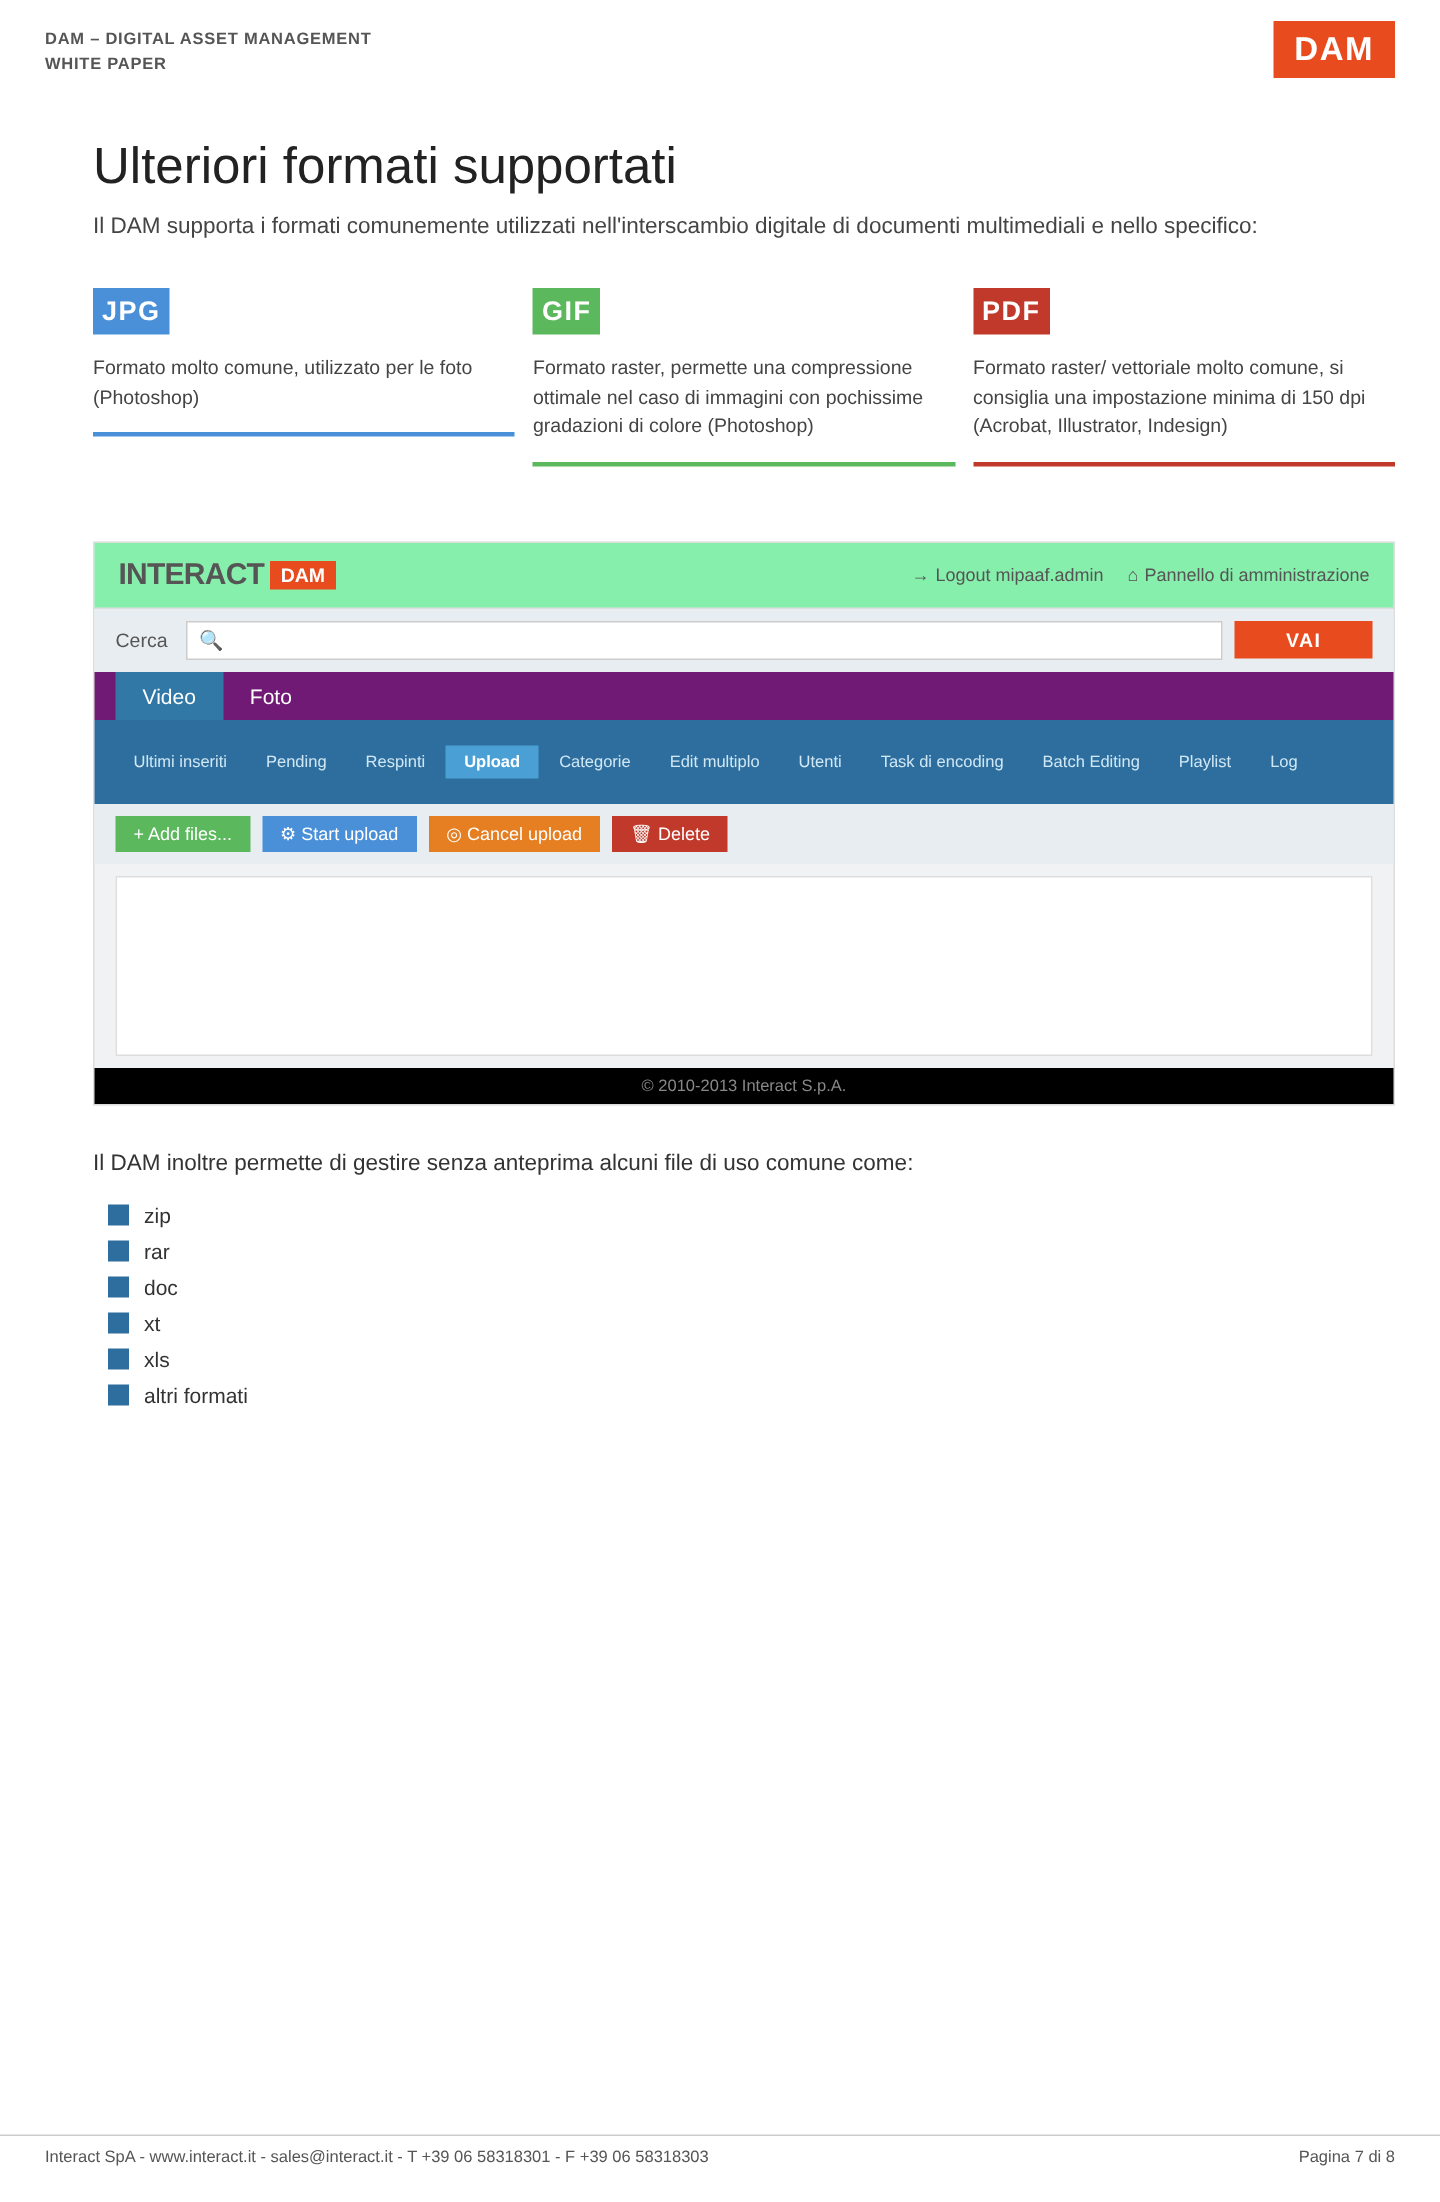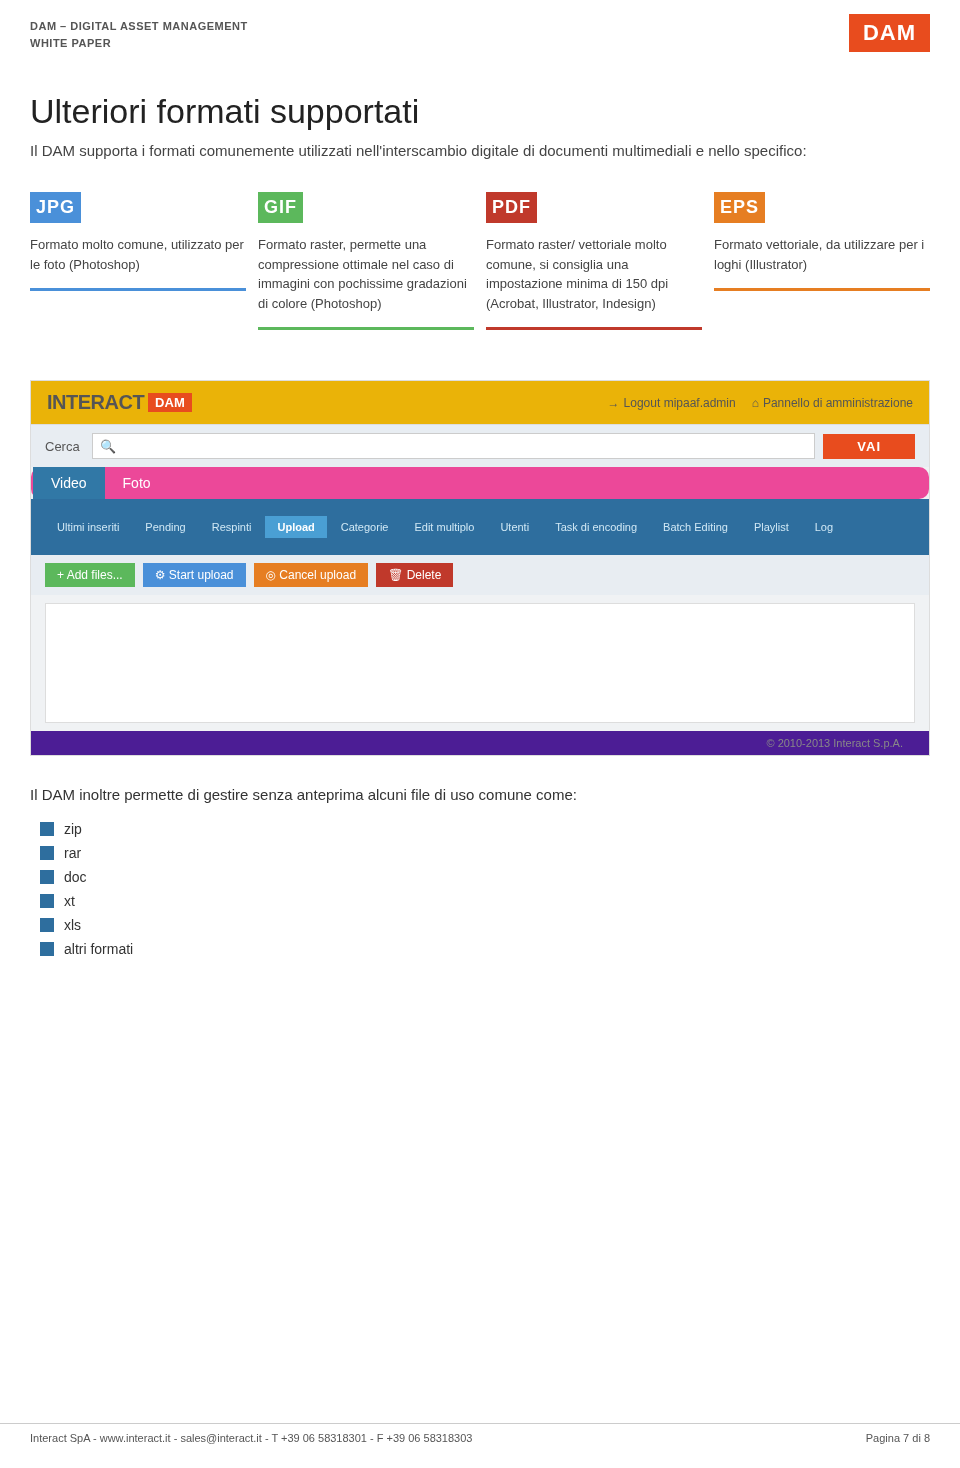--- a/index.html
+++ b/index.html
@@ -31,20 +31,21 @@
       color: #fff;
       font-weight: bold;
       font-size: 22px;
       padding: 6px 14px;
       letter-spacing: 1px;
     }
 
     
     .main-content {
       padding: 0 30px;
+      margin-left: 32px;
     }
 
     
     .page-title-section {
       margin-top: 30px;
       margin-bottom: 20px;
     }
     .page-title {
       font-size: 34px;
       font-weight: 300;
@@ -104,21 +105,21 @@
     .dam-screenshot {
       background: #f0f2f4;
       border: 1px solid #ddd;
       margin: 10px 0 30px 0;
       padding: 0;
       width: 100%;
     }
 
     
     .dam-app-header {
-      background: #eab308;
+      background: #86efac;
       padding: 10px 16px;
       display: flex;
       align-items: center;
       justify-content: space-between;
       border-bottom: 1px solid #ddd;
     }
     .dam-app-logo {
       display: flex;
       align-items: center;
       gap: 2px;
@@ -191,25 +192,24 @@
       font-weight: bold;
       font-size: 13px;
       padding: 5px 34px;
       border: none;
       cursor: pointer;
       letter-spacing: 1px;
     }
 
     
     .dam-tabs {
-      background: #ec4899;
-      padding: 0 2px;
+      background: #701a75;
+      padding: 0 14px;
       display: flex;
       align-items: flex-end;
-      border-radius: 10px;
     }
     .dam-tab {
       padding: 8px 18px;
       font-size: 14px;
       color: #fff;
       cursor: pointer;
       font-weight: normal;
     }
     .dam-tab.active {
       background: #3178a6;
@@ -262,23 +262,23 @@
     
     .dam-content-area {
       background: #fff;
       min-height: 120px;
       border: 1px solid #ddd;
       margin: 8px 14px;
     }
 
     
     .dam-footer {
-      background: #4c1d95;
+      background: #000000;
       padding: 6px 26px;
-      text-align: right;
+      text-align: center;
       font-size: 11px;
       color: #888;
     }
 
     
     .section-text {
       font-size: 15px;
       color: #333;
       margin: 20px 0 14px 0;
     }
@@ -350,25 +350,20 @@
       <div class="format-desc">Formato raster, permette una compressione ottimale nel caso di immagini con pochissime gradazioni di colore (Photoshop)</div>
       <div class="format-divider divider-green"></div>
     </div>
 
     <div class="format-card">
       <div class="format-badge badge-red">PDF</div>
       <div class="format-desc">Formato raster/ vettoriale molto comune, si consiglia una impostazione minima di 150 dpi (Acrobat, Illustrator, Indesign)</div>
       <div class="format-divider divider-red"></div>
     </div>
 
-    <div class="format-card">
-      <div class="format-badge badge-orange">EPS</div>
-      <div class="format-desc">Formato vettoriale, da utilizzare per i loghi (Illustrator)</div>
-      <div class="format-divider divider-orange"></div>
-    </div>
   </div>
 
   <div class="dam-screenshot">
 
     <div class="dam-app-header">
       <div class="dam-app-logo">
         <span class="interact-text">INTERACT</span>
         <span class="dam-badge-small">DAM</span>
       </div>
       <div class="dam-app-nav">

